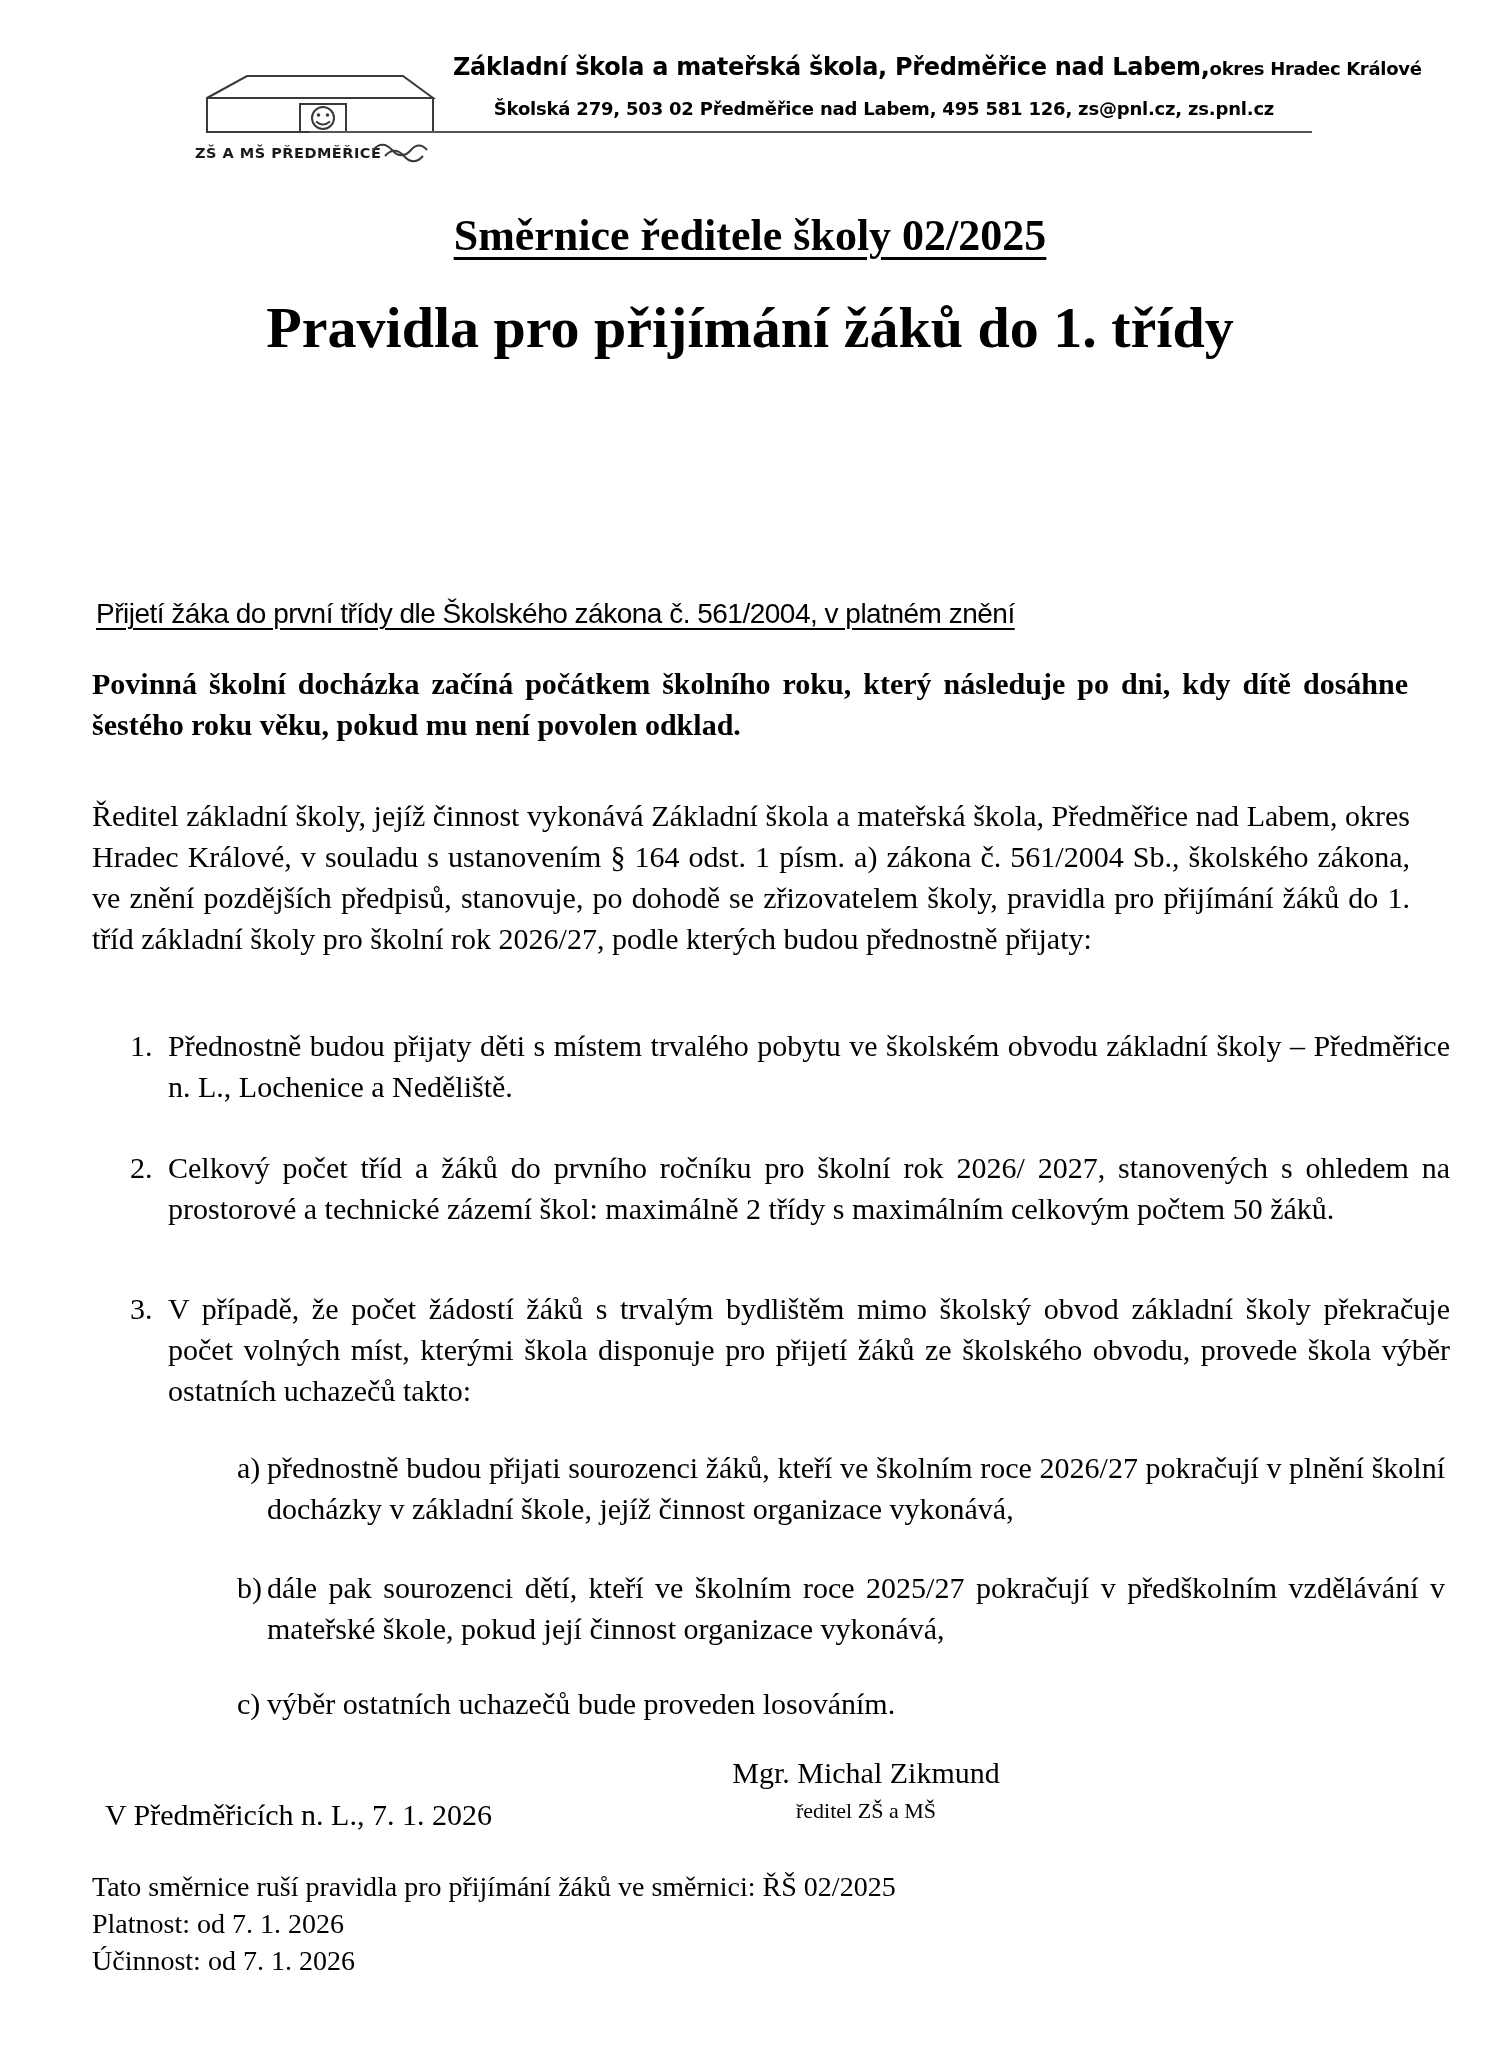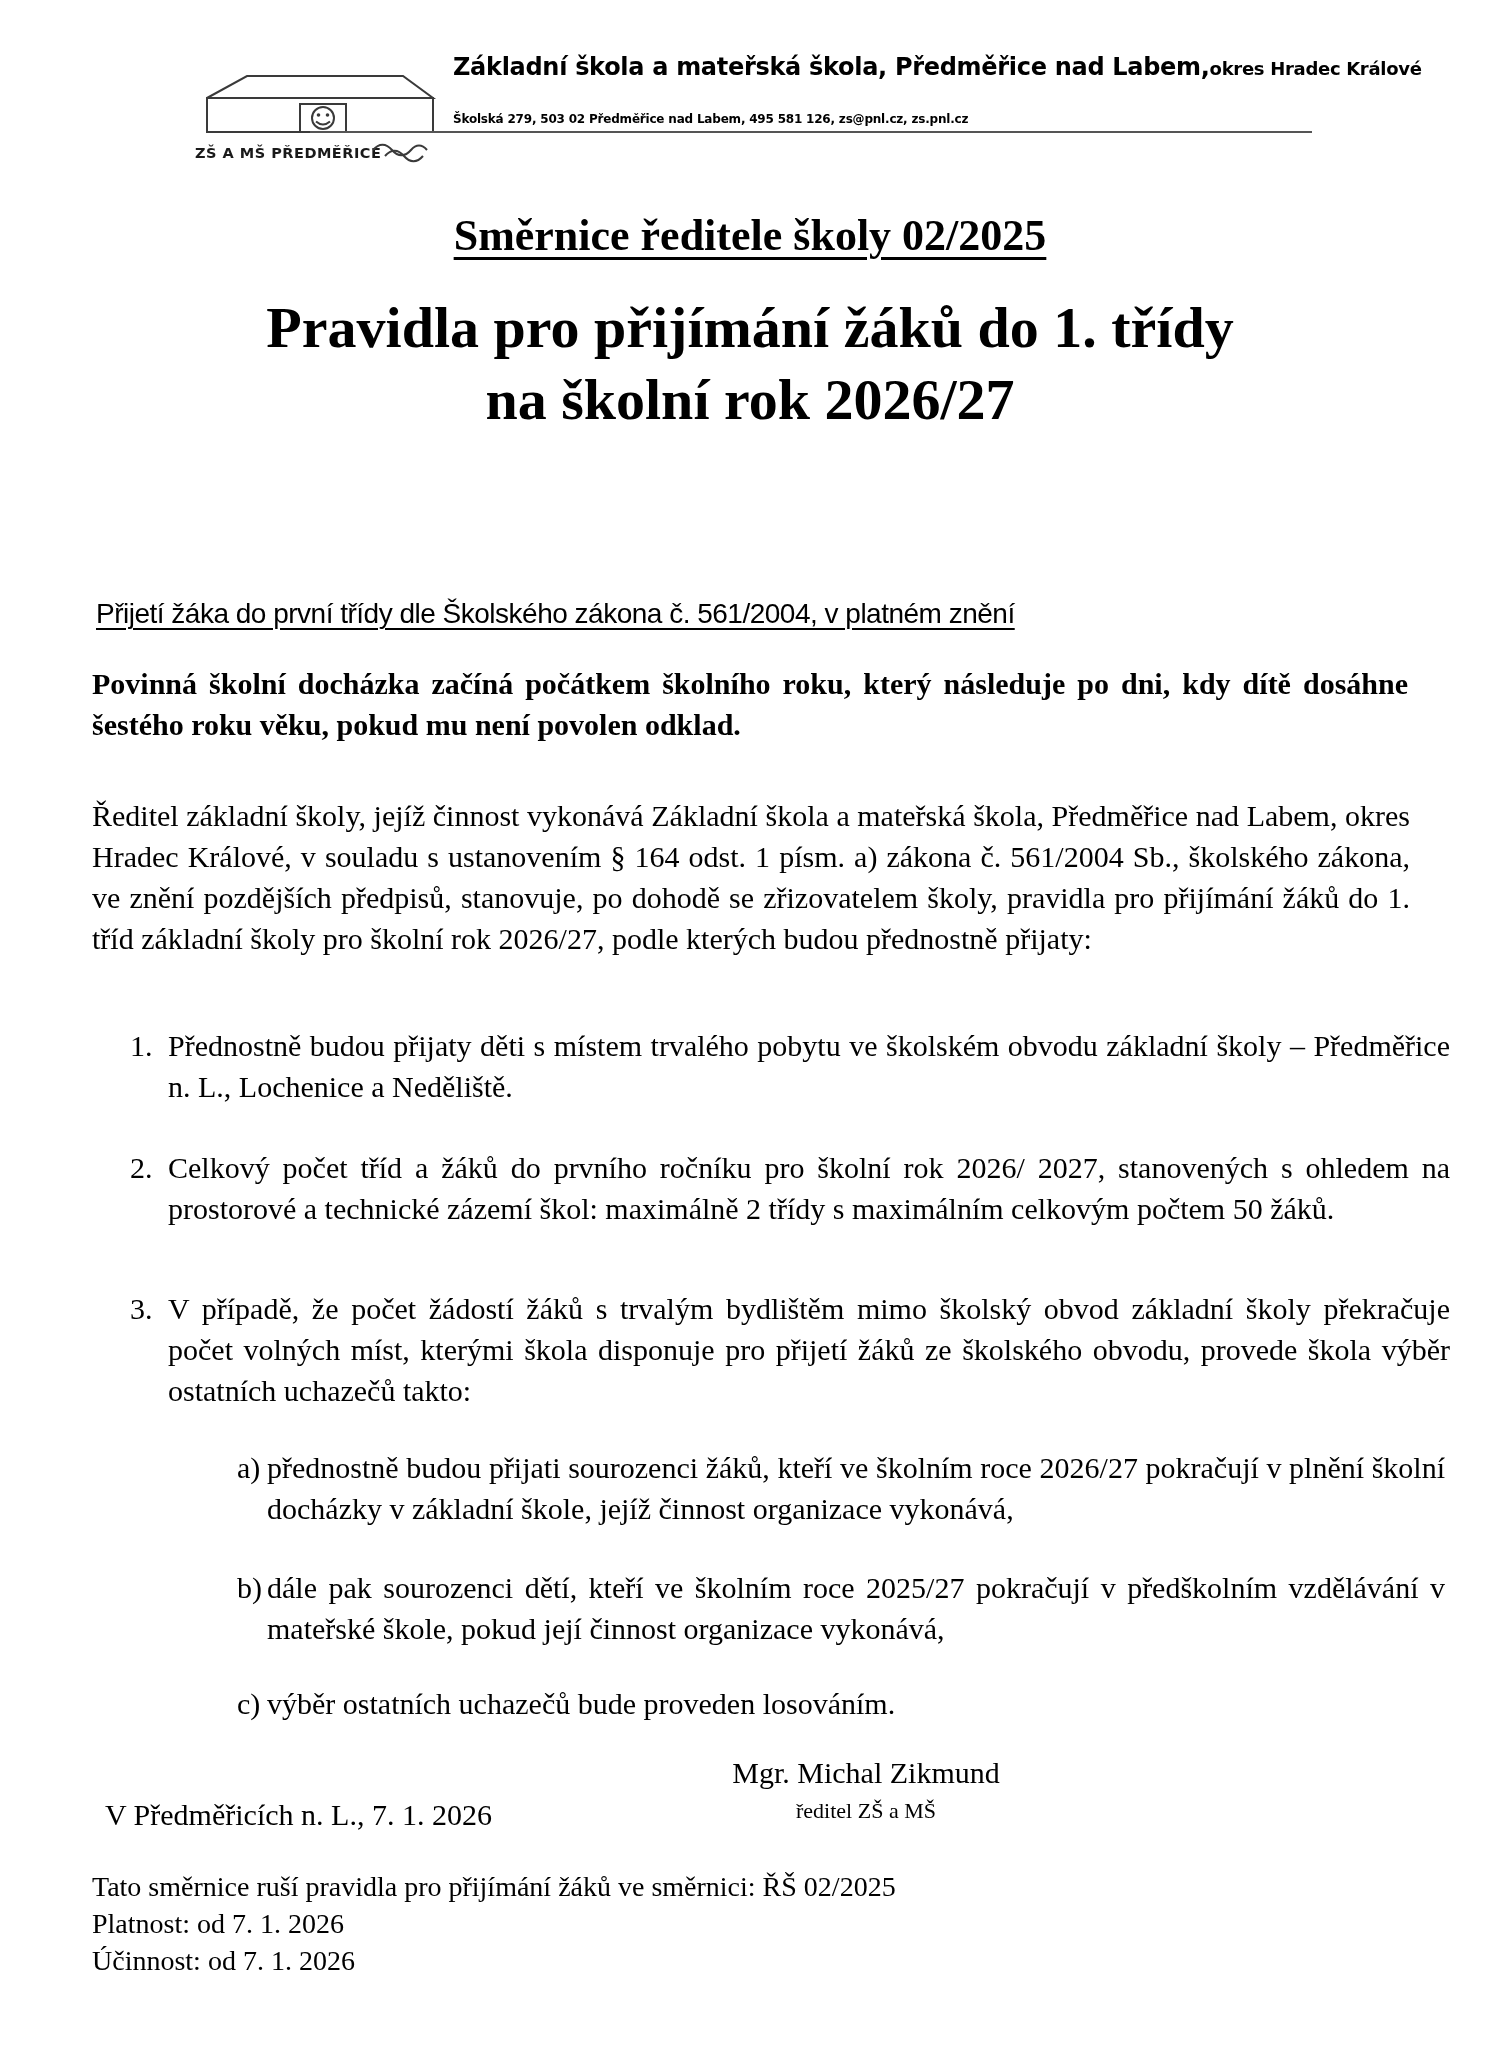--- a/index.html
+++ b/index.html
@@ -14,21 +14,21 @@
   .header{position:absolute;top:52px;left:195px;right:185px;}
   .logo{position:absolute;left:0;top:18px;width:252px;height:96px;}
   .header-text{margin-left:258px;}
   .school-line{
     font-family:"DejaVu Sans", sans-serif;font-weight:bold;
     font-size:24px;line-height:30px;white-space:nowrap;letter-spacing:-0.3px;
   }
   .school-district{font-size:18px;text-align:right;}
   .address-line{
     font-family:"DejaVu Sans", sans-serif;font-weight:bold;
-    font-size:12px;line-height:22px;margin-top:24px;
+    font-size:18px;line-height:22px;text-align:center;margin-top:14px;
     white-space:nowrap;letter-spacing:-0.2px;
   }
   .header-rule{
     position:absolute;top:131px;left:310px;right:188px;
     border-top:2px solid #555;
   }
   
   .directive-title{
     position:absolute;top:182px;left:0;right:0;text-align:center;
     font-size:44px;font-weight:bold;
@@ -103,21 +103,20 @@
       <div class="school-line"><span>Základní škola a mateřská škola, Předměřice nad Labem,</span><span class="school-district">okres Hradec Králové</span></div>
       <div class="address-line">Školská 279, 503 02 Předměřice nad Labem,  495 581 126,  zs@pnl.cz,  zs.pnl.cz</div>
     </div>
   </div>
   <div class="header-rule"></div>
 
   <div class="directive-title">Směrnice ředitele školy 02/2025</div>
 
   <div class="main-title">
     <div>Pravidla pro přijímání žáků do 1. třídy</div>
-    <div>na školní rok 2026/27</div>
   </div>
 
   <div class="subtitle">Přijetí žáka do první třídy dle Školského zákona č. 561/2004, v platném znění</div>
 
   <div class="para lead-para">Povinná školní docházka začíná počátkem školního roku, který následuje po dni, kdy dítě dosáhne šestého roku věku, pokud mu není povolen odklad.</div>
 
   <div class="para intro-para">Ředitel základní školy, jejíž činnost vykonává Základní škola a mateřská škola, Předměřice nad Labem, okres Hradec Králové, v souladu s ustanovením § 164 odst. 1 písm. a) zákona č. 561/2004 Sb., školského zákona, ve znění pozdějších předpisů, stanovuje, po dohodě se zřizovatelem školy, pravidla pro přijímání žáků do 1. tříd základní školy pro školní rok 2026/27, podle kterých budou přednostně přijaty:</div>
 
   <div class="num-item ni-1"><span class="num">1.</span><span>Přednostně budou přijaty děti s místem trvalého pobytu ve školském obvodu základní školy – Předměřice n. L., Lochenice a Neděliště.</span></div>
 

